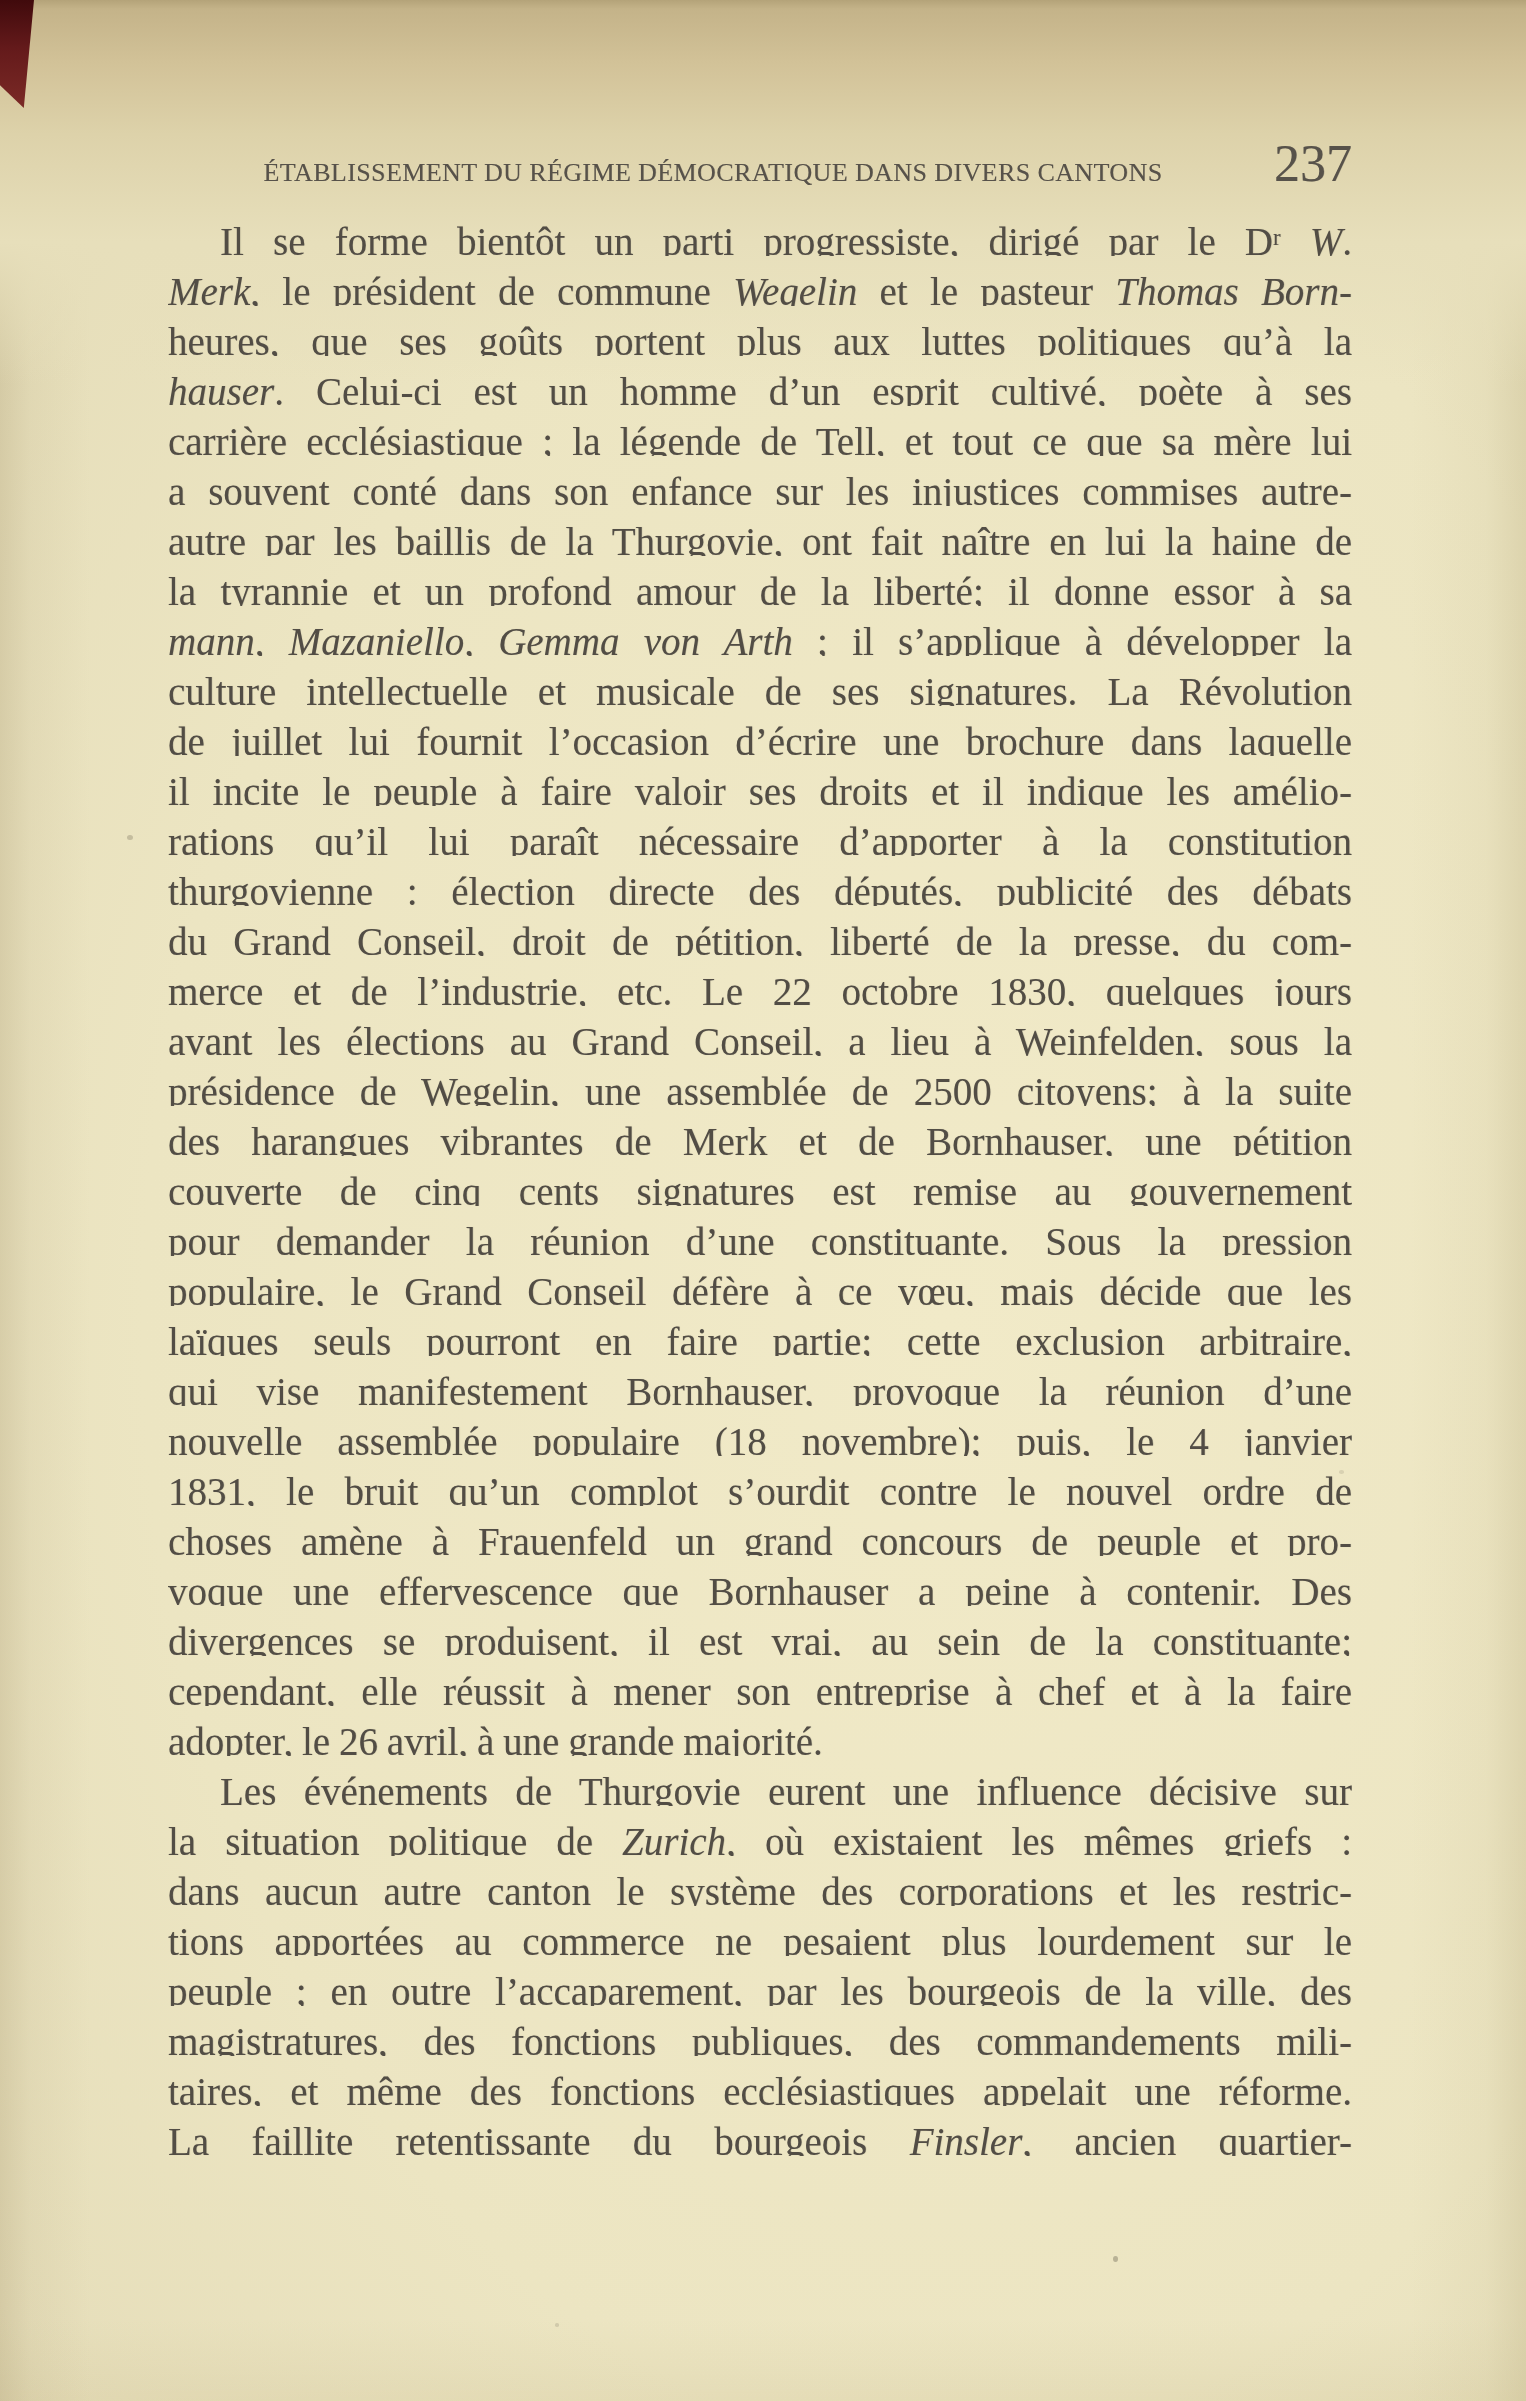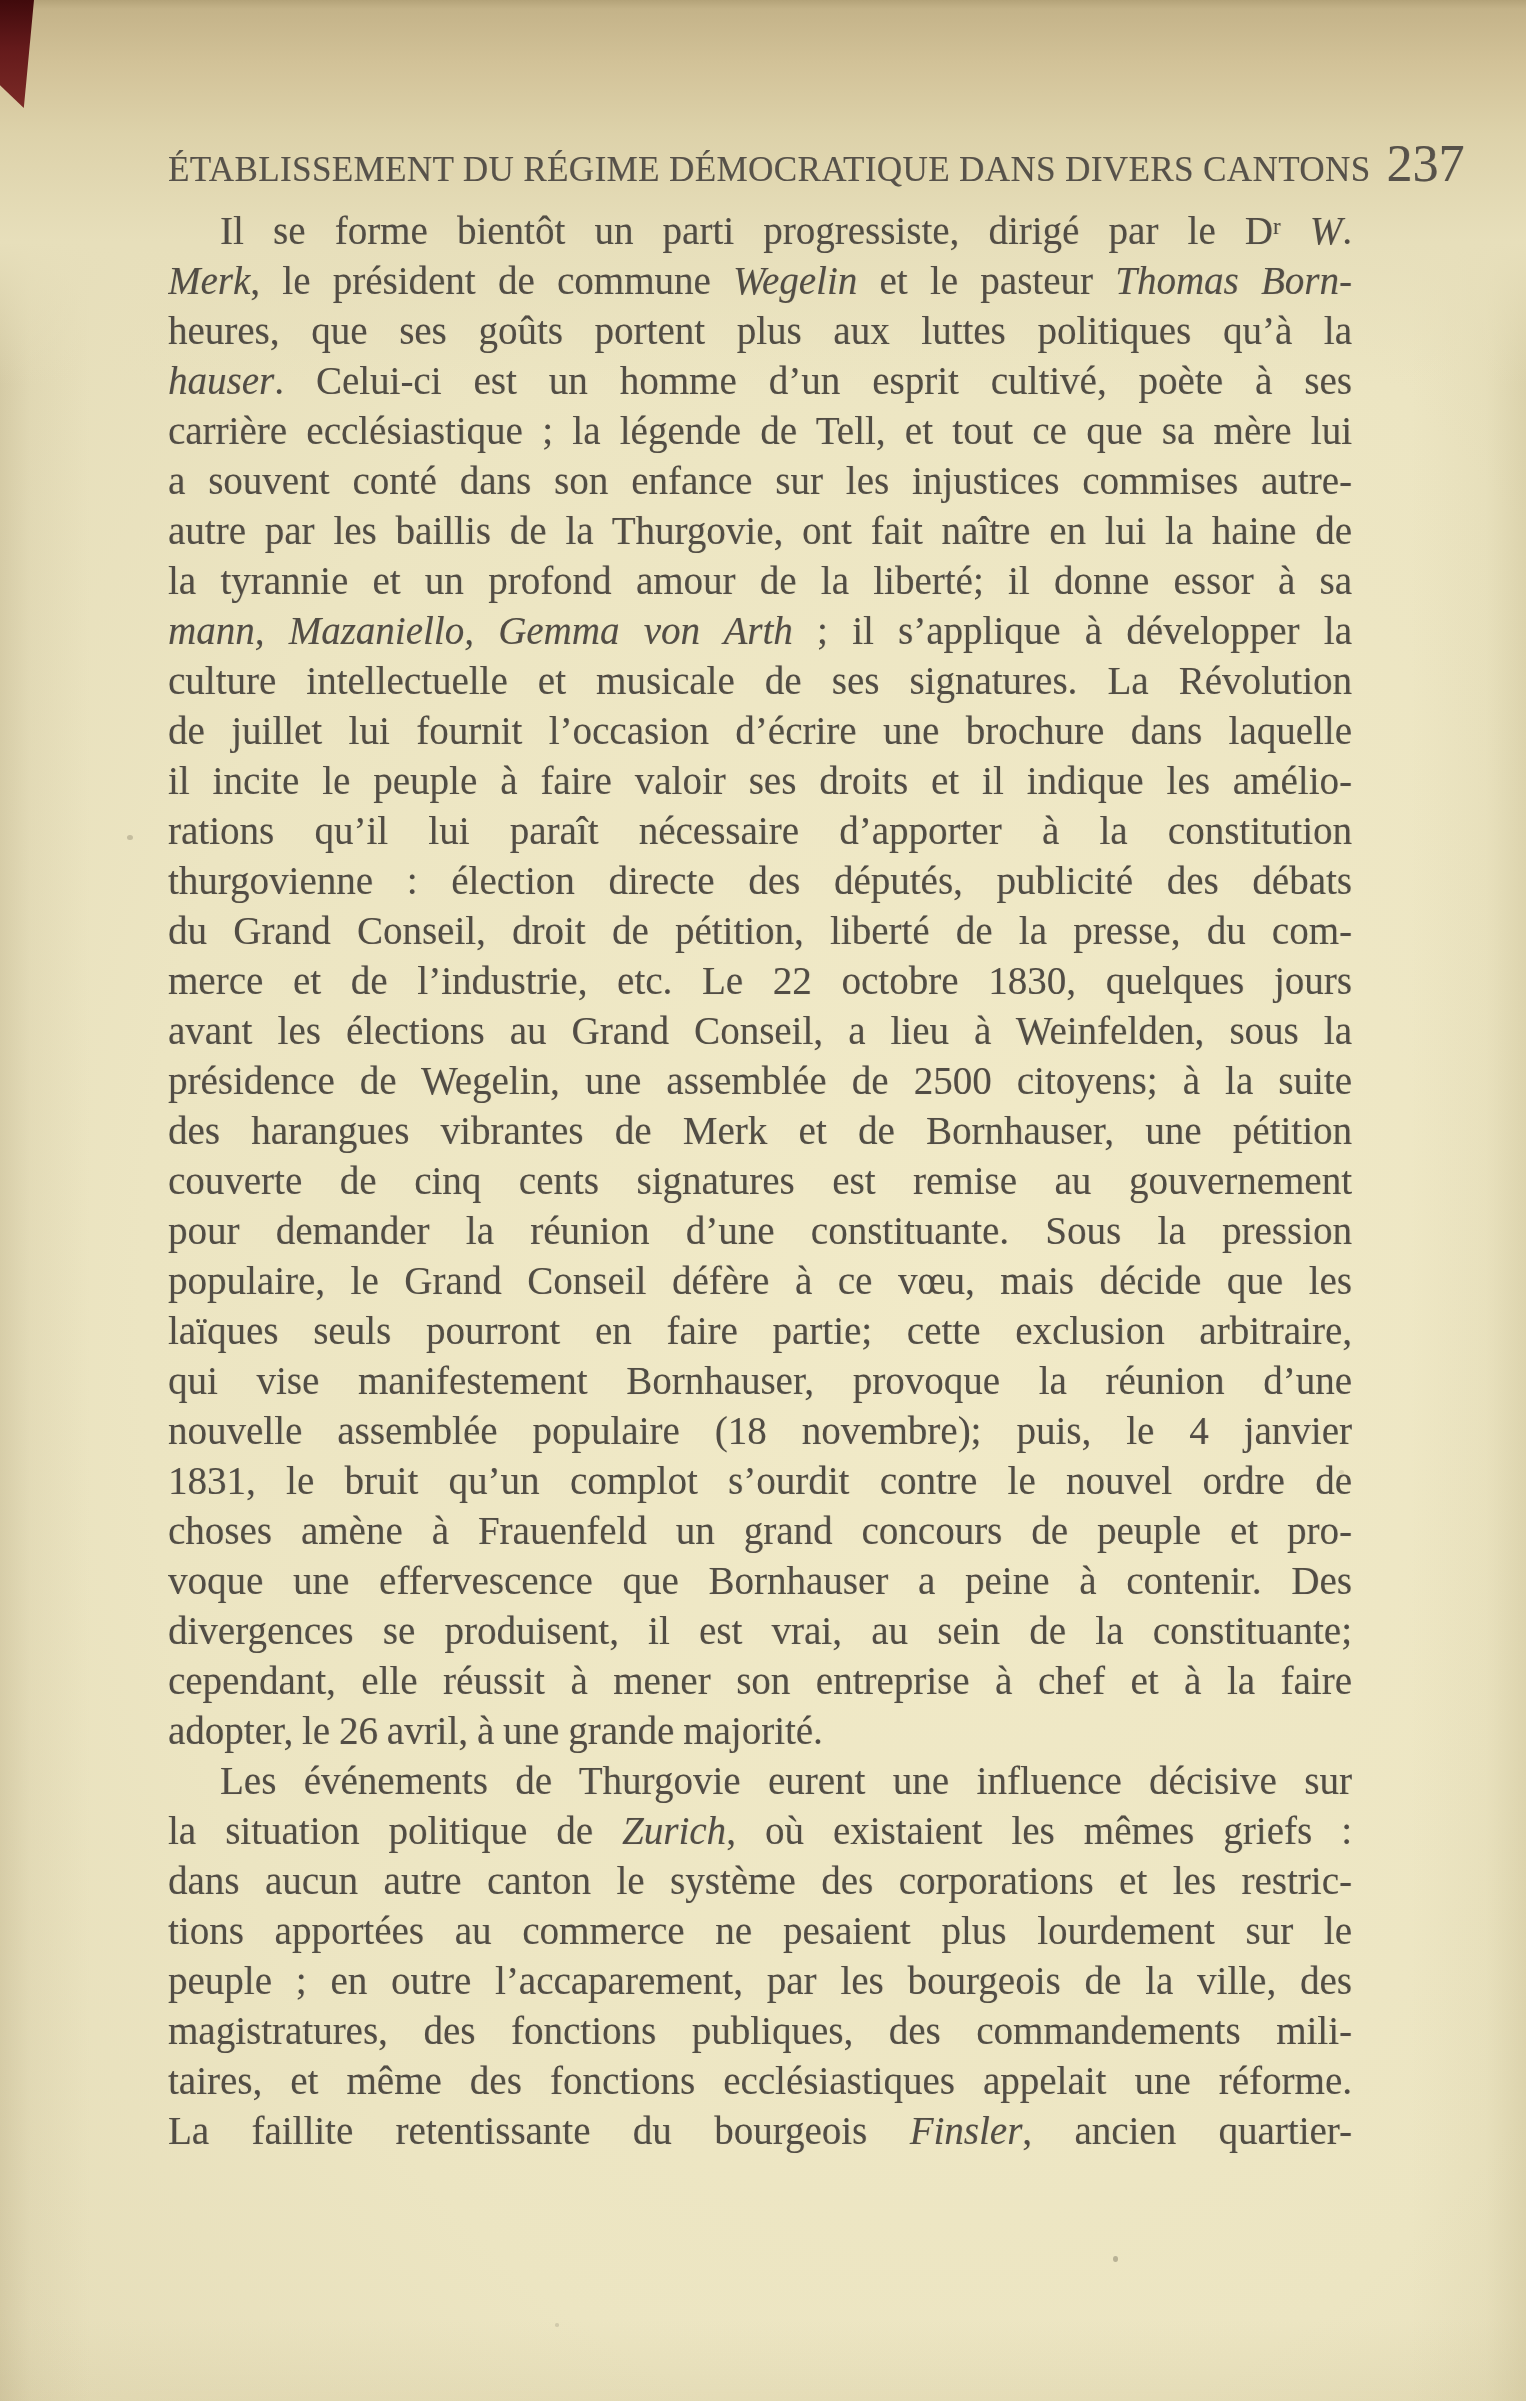--- a/index.html
+++ b/index.html
@@ -18,30 +18,30 @@
     position:absolute;top:0;left:0;width:34px;height:108px;
     background:linear-gradient(180deg,#400a0c 0%,#641a1b 45%,#7b2a26 100%);
     clip-path:polygon(0 0,100% 0,70% 100%,0 79%);
   }
   .header{
     position:absolute;left:168px;top:134px;width:1184px;
     display:flex;align-items:baseline;
     text-shadow:0.4px 0.4px 0.6px rgba(82,77,69,0.35);
   }
   .header-title{
-    flex:1;text-align:center;font-size:35px;letter-spacing:0.4px;
+    flex:1;text-align:center;font-size:26px;letter-spacing:0.4px;
     color:#57524a;white-space:nowrap;
   }
   .header-num{font-size:52px;color:#57524a;margin-left:16px;}
   .body-text{
     position:absolute;left:168px;top:206px;width:1184px;
     text-shadow:0.4px 0.4px 0.7px rgba(82,77,69,0.32);
   }
   .line{
-    height:50px;line-height:50px;font-size:39px;
+    height:50px;line-height:72px;font-size:39px;
     text-align:justify;text-align-last:justify;
     word-spacing:-0.9px;overflow:hidden;
   }
   .line.indent{padding-left:52px;}
   .line.noj{text-align:left;text-align-last:left;}
   .line i{font-style:italic;}
   .line sup{font-size:58%;vertical-align:baseline;position:relative;top:-0.45em;}
   .speck{position:absolute;border-radius:50%;background:rgba(80,72,58,0.55);}
   .speck.s1{left:127px;top:835px;width:6.3px;height:5.4px;opacity:.45;}
   .speck.s2{left:1113px;top:2256px;width:5.4px;height:6.3px;opacity:.6;}

